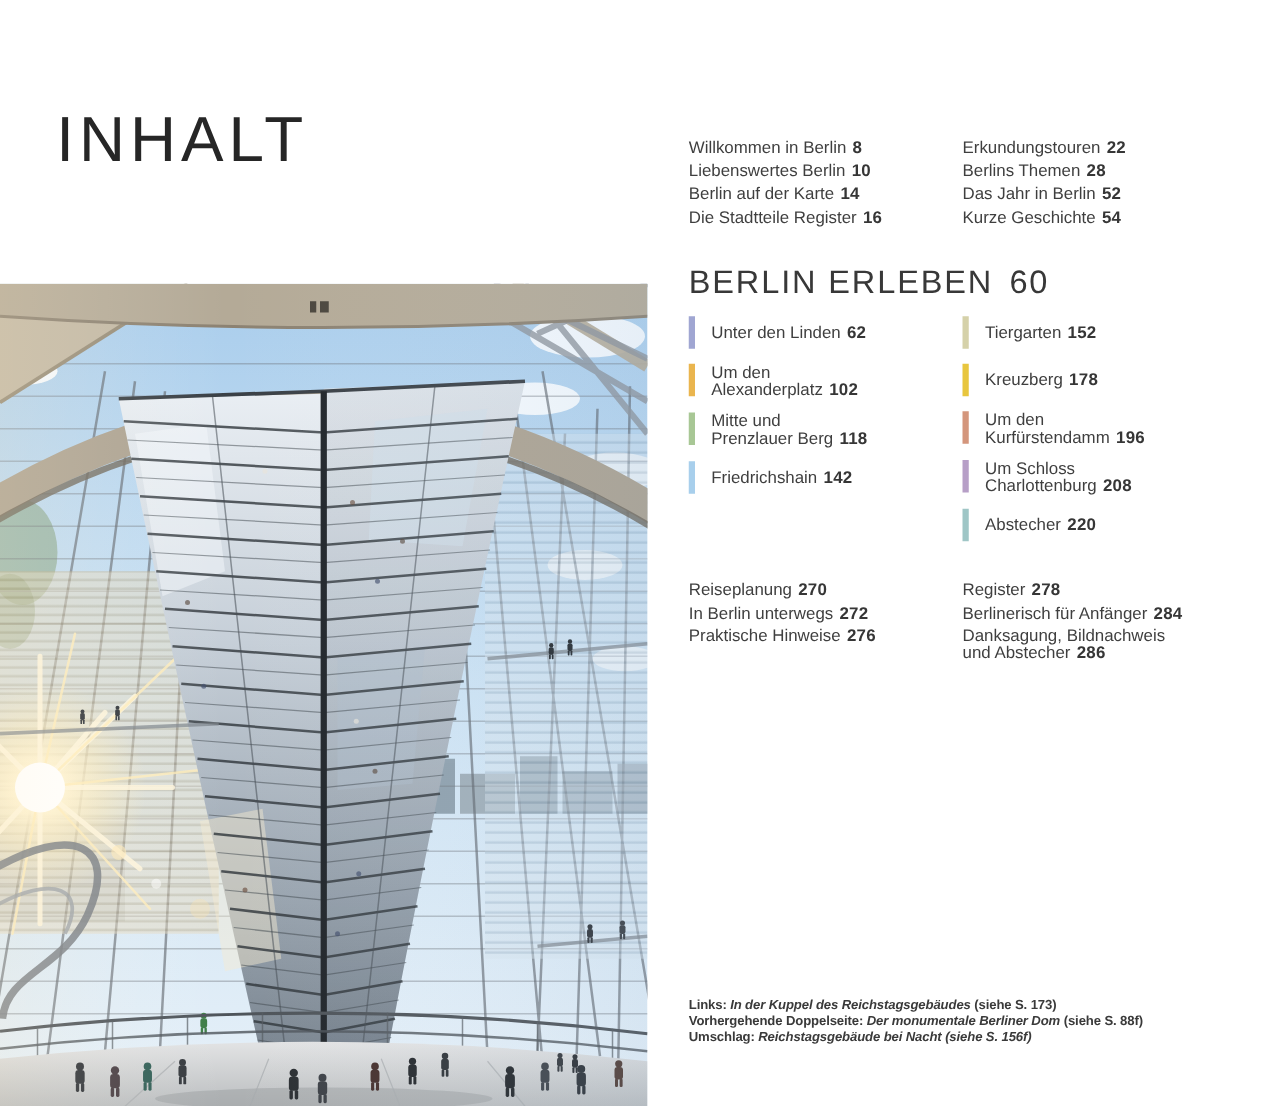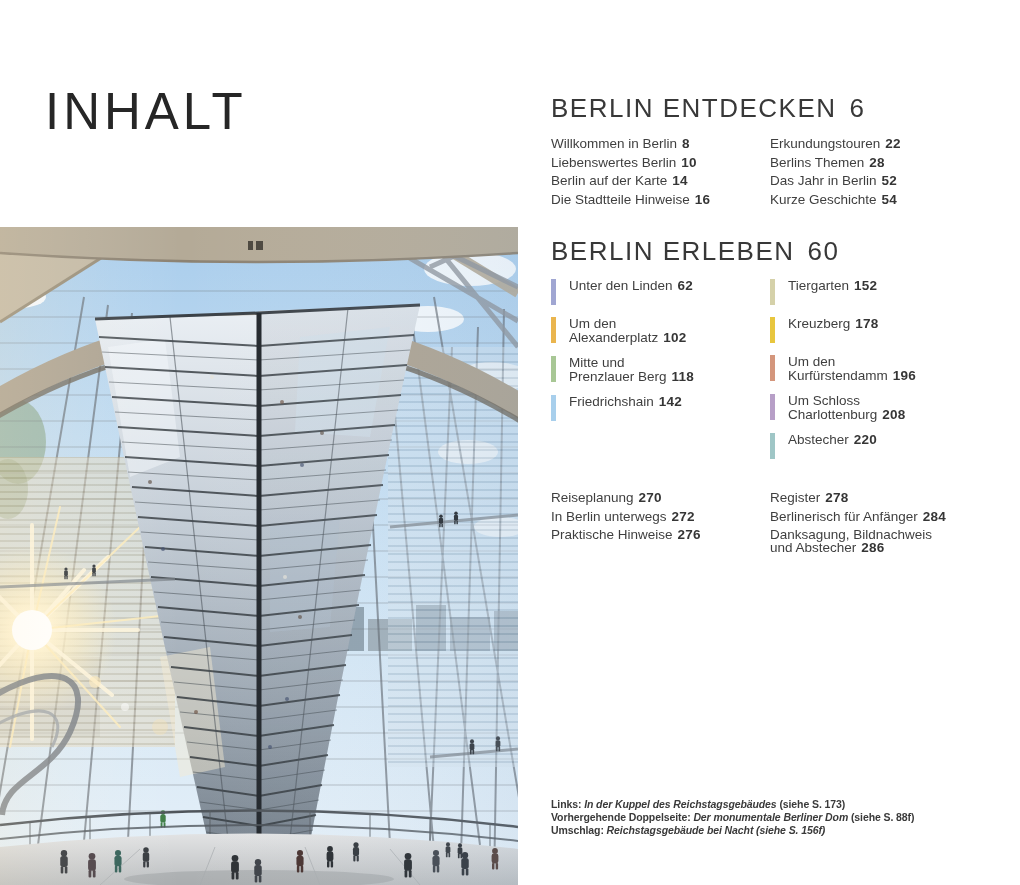--- a/index.html
+++ b/index.html
@@ -22,21 +22,21 @@
   .sec-1 .cols{margin-top:15px;}
   .sec-2{margin-top:20px;}
   .sec-2 .cols{margin-top:14px;}
 
   .entry{font-size:13.5px;color:#3f3f3f;}
   .entry .num{font-weight:700;margin-left:5px;letter-spacing:.2px;color:#363636;}
   .entry.plain{line-height:13px;margin-bottom:5.5px;font-weight:500;}
   .entry.plain .line{display:block;}
   .entry.barred{display:flex;margin-bottom:12px;min-height:26px;font-weight:500;}
   .entry.barred .bar{flex:0 0 5px;width:5px;height:26px;margin-right:13px;}
-  .entry.barred .lbl{display:flex;flex-direction:column;justify-content:flex-start;
+  .entry.barred .lbl{display:flex;flex-direction:column;justify-content:center;
                      line-height:13.5px;}
 
   .captions{position:absolute;left:551px;top:798px;width:430px;font-size:10.5px;
             line-height:13px;font-weight:700;color:#3a3a3a;letter-spacing:-0.1px;}
   .captions i{}
 </style>
 </head>
 <body>
 
 <div class="page-title">INHALT</div>
@@ -204,34 +204,33 @@
 
   <circle cx="95" cy="455" r="6" fill="#ffe9b8" opacity=".6"></circle>
   <circle cx="125" cy="480" r="4" fill="#ffffff" opacity=".5"></circle>
   <circle cx="160" cy="500" r="8" fill="#f8e2b0" opacity=".35"></circle>
   <rect width="518" height="658" fill="url(#tone)"></rect>
 </svg>
 </div>
 
 <div class="toc" id="toc">
     <section class="sec-0">
-      <h2><span>BERLIN ENTDECKEN</span><span class="h-num">6</span></h2>
       <div class="cols">
         <div>
           <div class="entry plain">
             <span class="line"><span>Willkommen in Berlin</span><span class="num">8</span></span>
           </div>
           <div class="entry plain">
             <span class="line"><span>Liebenswertes Berlin</span><span class="num">10</span></span>
           </div>
           <div class="entry plain">
             <span class="line"><span>Berlin auf der Karte</span><span class="num">14</span></span>
           </div>
           <div class="entry plain">
-            <span class="line"><span>Die Stadtteile Hinweise</span><span class="num">16</span></span>
+            <span class="line"><span>Die Stadtteile Register</span><span class="num">16</span></span>
           </div>
         </div>
         <div>
           <div class="entry plain">
             <span class="line"><span>Erkundungstouren</span><span class="num">22</span></span>
           </div>
           <div class="entry plain">
             <span class="line"><span>Berlins Themen</span><span class="num">28</span></span>
           </div>
           <div class="entry plain">

